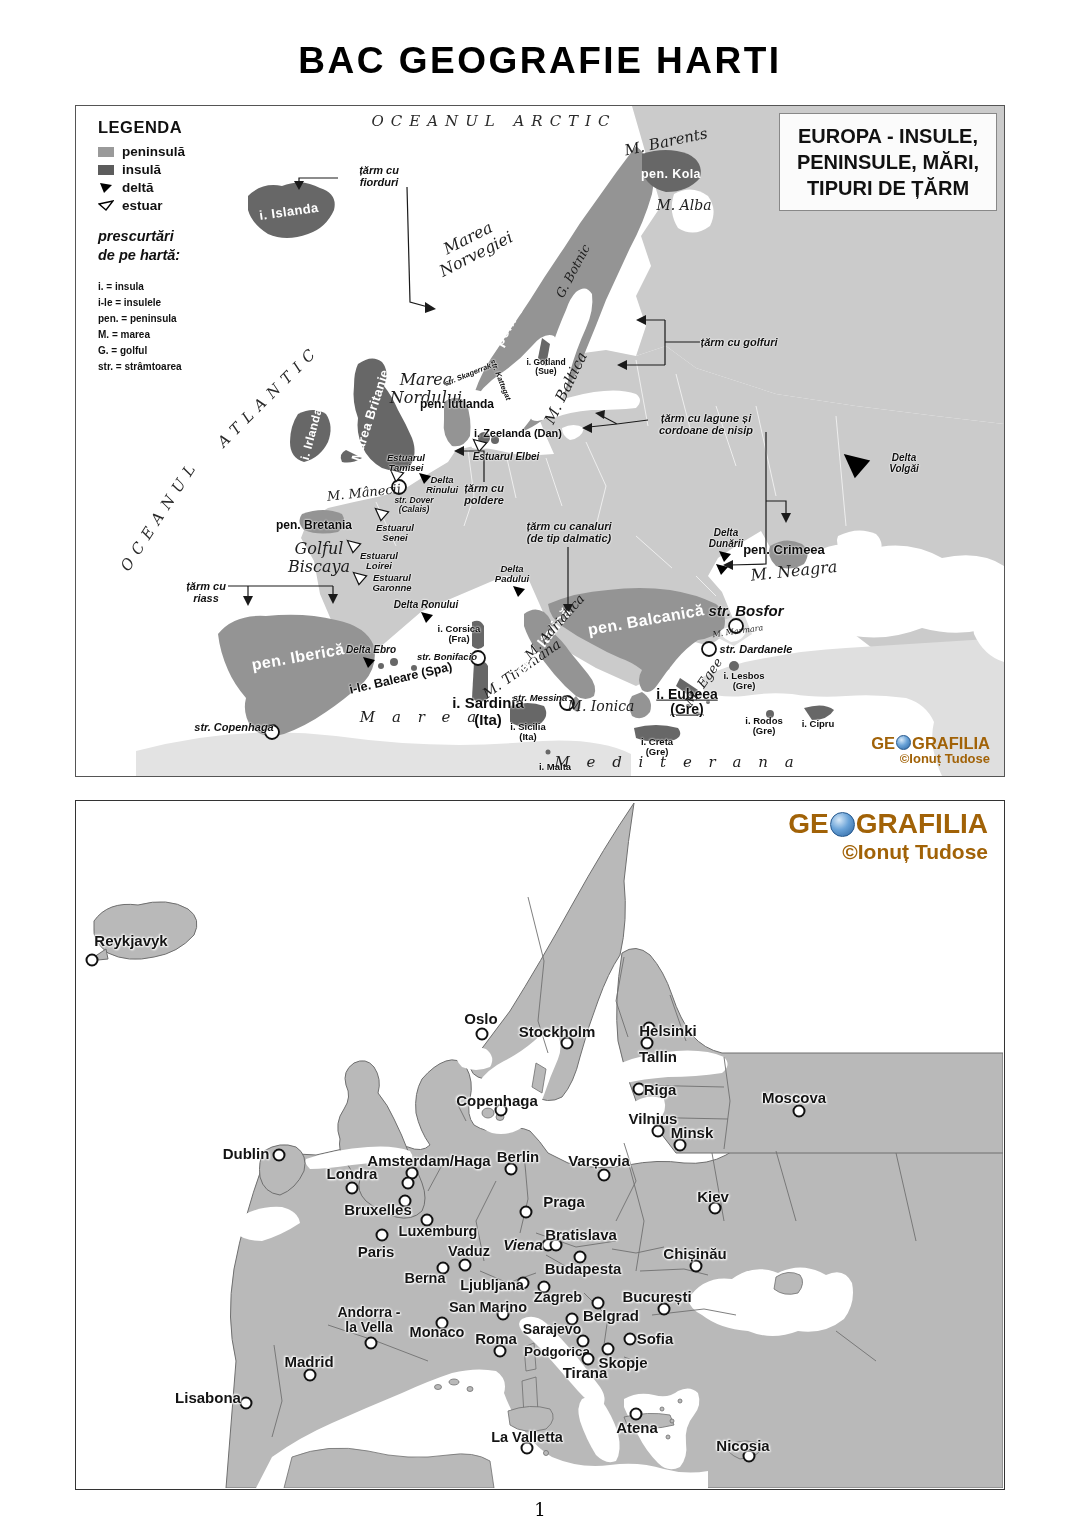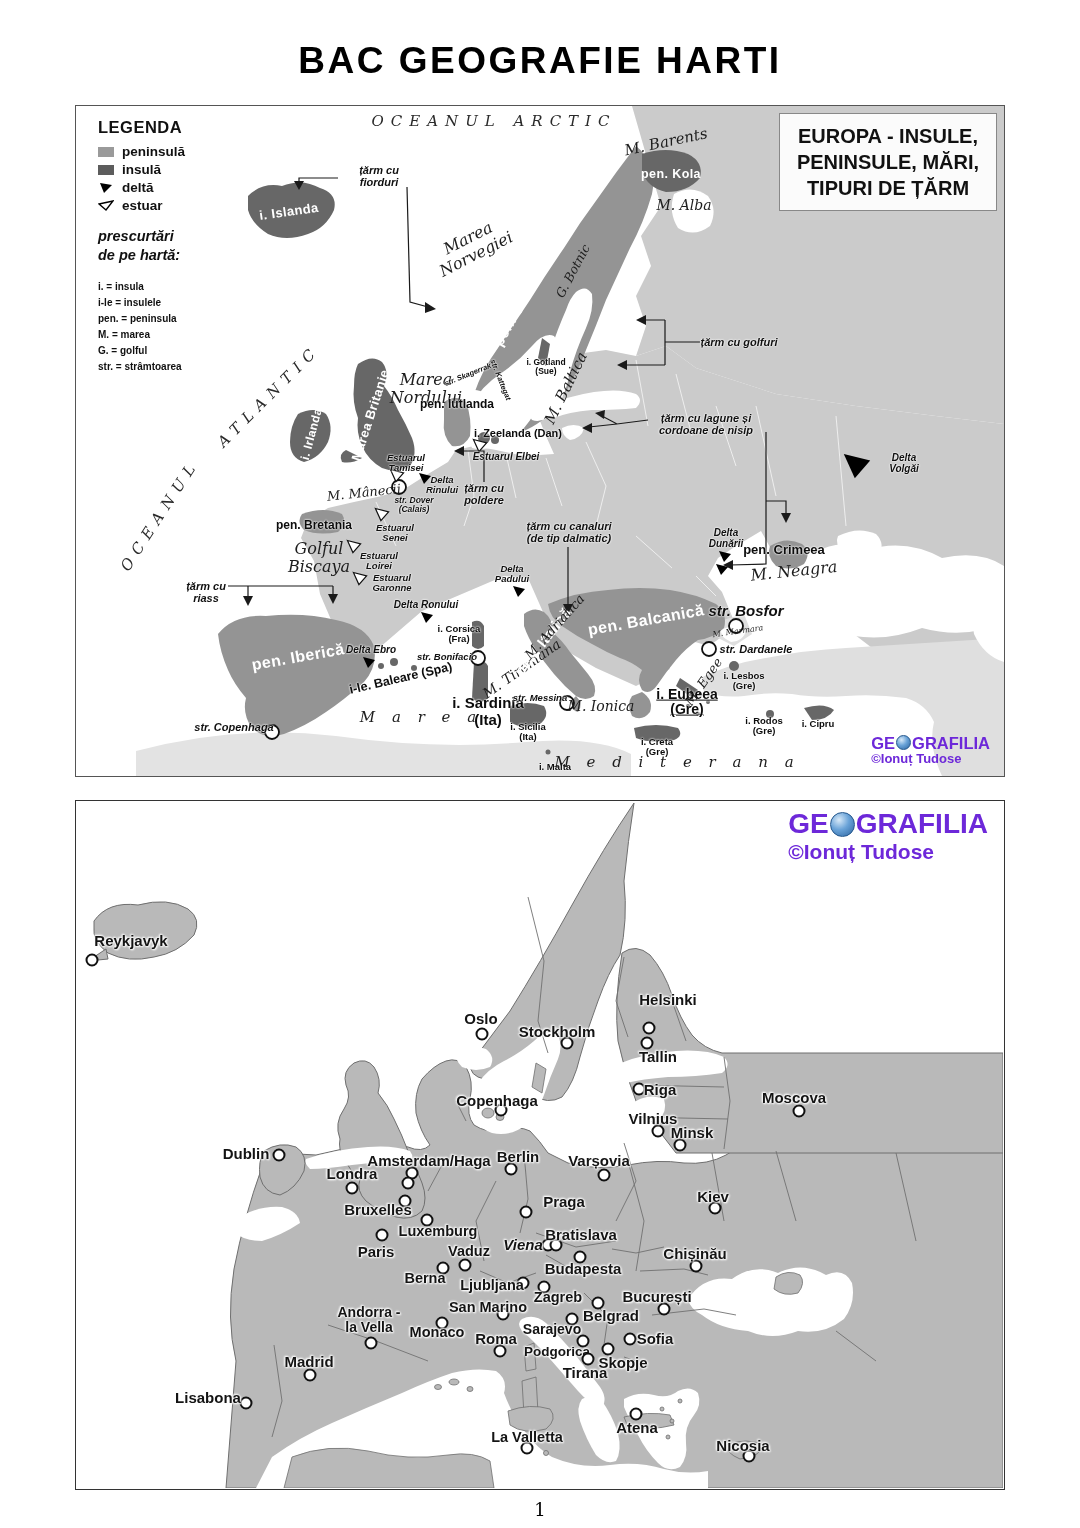--- a/index.html
+++ b/index.html
@@ -29,21 +29,21 @@
   .swatch-peninsula{background:#9a9a9a}
   .swatch-island{background:#5c5c5c}
   .swatch-delta,.swatch-estuary{background:transparent;height:13px}
   .leg-abbr-h{font-style:italic;font-weight:700;font-size:14.5px;margin:14px 0 14px;white-space:pre-line;line-height:1.3}
   .leg-abbr{font-weight:700;font-size:10px;line-height:1.6}
   
   #map1-titlebox{position:absolute;top:7px;right:7px;width:212px;padding:9px 2px;background:#fbfbfb;
        border:1.5px solid #888;font-size:20px;font-weight:800;text-align:center;line-height:1.3;white-space:pre-line}
   #map2-titlebox{position:absolute;left:13px;top:12px;background:#fff;border:2px solid #222;
        padding:7px 16px;font-size:24px;font-weight:800;letter-spacing:.3px}
-  .logo{position:absolute;color:#6d28d9;font-weight:800;text-align:left;line-height:1.1}
+  .logo{position:absolute;color:#a16207;font-weight:800;text-align:right;line-height:1.1}
   .logo .row{display:flex;align-items:center;justify-content:center;gap:1px}
   .globe{display:inline-block;border-radius:50%;
        background:radial-gradient(circle at 35% 30%,#d8e9f8 0%,#6aa3d8 45%,#2b639f 100%);
        border:1px solid #24578d;box-sizing:border-box}
   #logo1{right:14px;bottom:10px;font-size:16.5px}
   #logo1 .globe{width:15px;height:15px}
   #logo1 .credit{font-size:13px;font-weight:700}
   #logo2{right:16px;top:8px;font-size:28px}
   #logo2 .globe{width:25px;height:25px}
   #logo2 .credit{font-size:21px;font-weight:700}
@@ -415,21 +415,21 @@
     </g>
   </svg>
   <div id="capitals">
       <div class="cap-dot" style="left: 16px; top: 159px;"></div>
       <div class="cap-label" style="left: 55px; top: 140px;">Reykjavyk</div>
       <div class="cap-dot" style="left: 406px; top: 233px;"></div>
       <div class="cap-label" style="left: 405px; top: 218px;">Oslo</div>
       <div class="cap-dot" style="left: 491px; top: 242px;"></div>
       <div class="cap-label" style="left: 481px; top: 231px;">Stockholm</div>
       <div class="cap-dot" style="left: 573px; top: 227px;"></div>
-      <div class="cap-label" style="left: 575px; top: 199px; padding-left: 34px;">Helsinki</div>
+      <div class="cap-label" style="left: 575px; top: 230px; padding-left: 34px;">Helsinki</div>
       <div class="cap-dot" style="left: 571px; top: 242px;"></div>
       <div class="cap-label" style="left: 582px; top: 256px;">Tallin</div>
       <div class="cap-dot" style="left: 563px; top: 288px;"></div>
       <div class="cap-label" style="left: 584px; top: 289px;">Riga</div>
       <div class="cap-dot" style="left: 723px; top: 310px;"></div>
       <div class="cap-label" style="left: 718px; top: 297px;">Moscova</div>
       <div class="cap-dot" style="left: 582px; top: 330px;"></div>
       <div class="cap-label" style="left: 577px; top: 318px;">Vilnius</div>
       <div class="cap-dot" style="left: 604px; top: 344px;"></div>
       <div class="cap-label" style="left: 616px; top: 332px;">Minsk</div>

